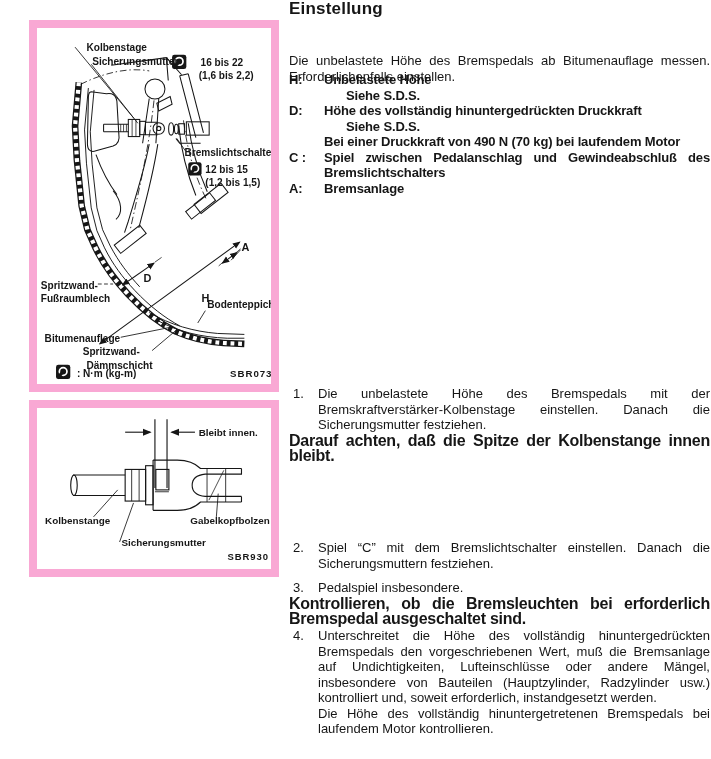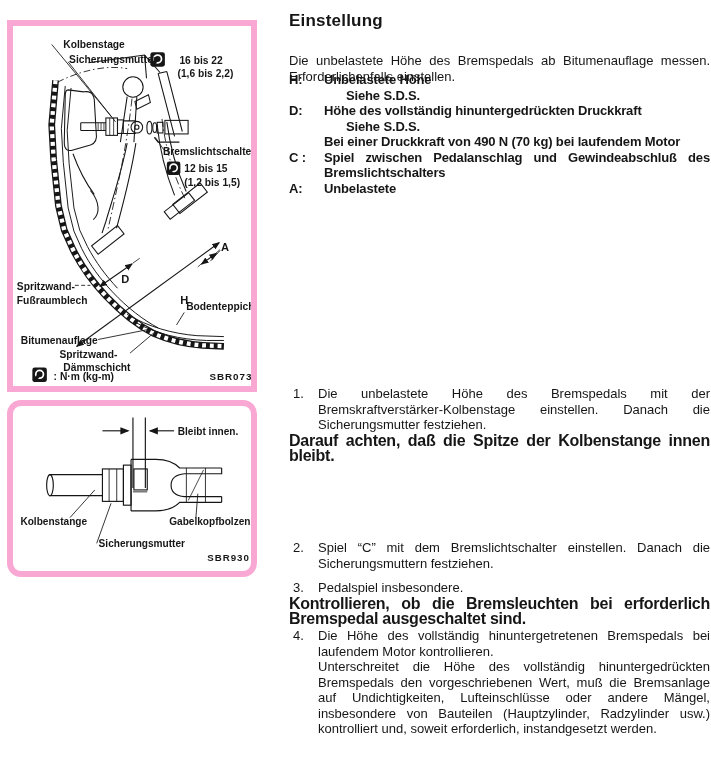--- a/index.html
+++ b/index.html
@@ -3,36 +3,36 @@
 <meta charset="utf-8">
 <style>
   html,body{margin:0;padding:0;}
   body{
     width:711px;height:759px;position:relative;
     background:#ffffff;color:#161616;
     font-family:"Liberation Sans",sans-serif;
     overflow:hidden;
   }
   .fig{
-    position:absolute;left:7px;width:250px;
-    border:6px solid #f9a8d4;background:#fff;box-sizing:border-box;
+    position:absolute;left:29px;width:250px;
+    border:8px solid #f9a8d4;background:#fff;box-sizing:border-box;
   }
   #fig1{top:20px;height:372px;}
-  #fig2{top:400px;height:177px;border-radius:14px;}
+  #fig2{top:400px;height:177px;}
   .fig svg{display:block;width:100%;height:100%;}
   .fig svg text{
     font-family:"Liberation Sans",sans-serif;
     font-size:10.6px;font-weight:bold;fill:#161616;
   }
   .fig svg text.code{letter-spacing:1px;font-size:10.2px;}
   .fig svg text.dim{font-size:11.5px;}
 
   .rightcol{position:absolute;left:289px;top:0;width:421px;font-size:13px;line-height:15.5px;}
   .rc-abs{position:absolute;left:0;width:421px;}
-  h1.pagetitle{margin:0;font-size:17px;font-weight:bold;letter-spacing:.2px;top:13px;}
+  h1.pagetitle{margin:0;font-size:17px;font-weight:bold;letter-spacing:.2px;top:1px;}
   #intro{top:40px;text-align:justify;}
   #defs{top:72px;font-weight:bold;letter-spacing:-0.15px;}
   .def{display:flex;}
   .def .k{width:35px;flex:none;}
   .def .t{flex:1;text-align:justify;}
   .sub{padding-left:57px;}
   #steps1{top:386px;}
   #steps2{top:540px;}
   .step{display:flex;}
   .step .n{width:29px;flex:none;padding-left:4px;box-sizing:border-box;}
@@ -240,21 +240,21 @@
         <div class="t">Bei einer Druckkraft von 490 N (70 kg) bei laufendem Motor</div>
       </div>
 
       <div class="def">
         <div class="k">C :</div>
         <div class="t">Spiel zwischen Pedalanschlag und Gewindeabschluß des Bremslichtschalters</div>
       </div>
 
       <div class="def">
         <div class="k">A:</div>
-        <div class="t">Unbelastete</div>
+        <div class="t">Bremsanlage</div>
       </div>
     </div>
 
     <div class="rc-abs" id="steps1">
       <div class="step">
         <div class="n">1.</div>
         <div class="t">Die unbelastete Höhe des Bremspedals mit der Bremskraftverstärker-Kolbenstage einstellen. Danach die Sicherungsmutter festziehen.</div>
       </div>
       <div class="note">Darauf achten, daß die Spitze der Kolbenstange innen bleibt.</div>
     </div>
@@ -265,20 +265,20 @@
         <div class="t">Spiel “C” mit dem Bremslichtschalter einstellen. Danach die Sicherungsmuttern festziehen.</div>
       </div>
       <div class="step mt9">
         <div class="n">3.</div>
         <div class="t">Pedalspiel insbesondere.</div>
       </div>
       <div class="note">Kontrollieren, ob die Bremsleuchten bei erforderlich Bremspedal ausgeschaltet sind.</div>
       <div class="step mt2">
         <div class="n">4.</div>
         <div class="t">
+          <p>Unterschreitet die Höhe des vollständig hinuntergedrückten Bremspedals den vorgeschriebenen Wert, muß die Bremsanlage auf Undichtigkeiten, Lufteinschlüsse oder andere Mängel, insbesondere von Bauteilen (Hauptzylinder, Radzylinder usw.) kontrolliert und, soweit erforderlich, instandgesetzt werden.</p>
           <p>Die Höhe des vollständig hinuntergetretenen Bremspedals bei laufendem Motor kontrollieren.</p>
-          <p>Unterschreitet die Höhe des vollständig hinuntergedrückten Bremspedals den vorgeschriebenen Wert, muß die Bremsanlage auf Undichtigkeiten, Lufteinschlüsse oder andere Mängel, insbesondere von Bauteilen (Hauptzylinder, Radzylinder usw.) kontrolliert und, soweit erforderlich, instandgesetzt werden.</p>
         </div>
       </div>
     </div>
 
   </div>
 </div>
 
 </body></html>

